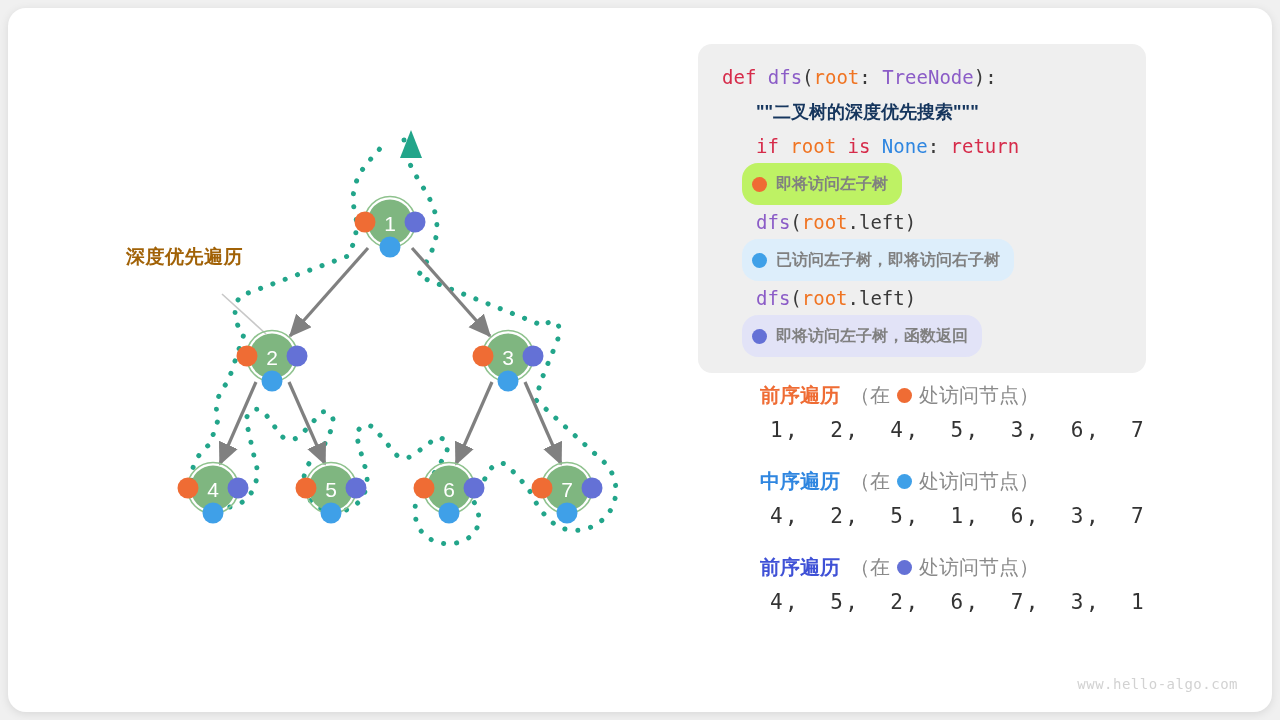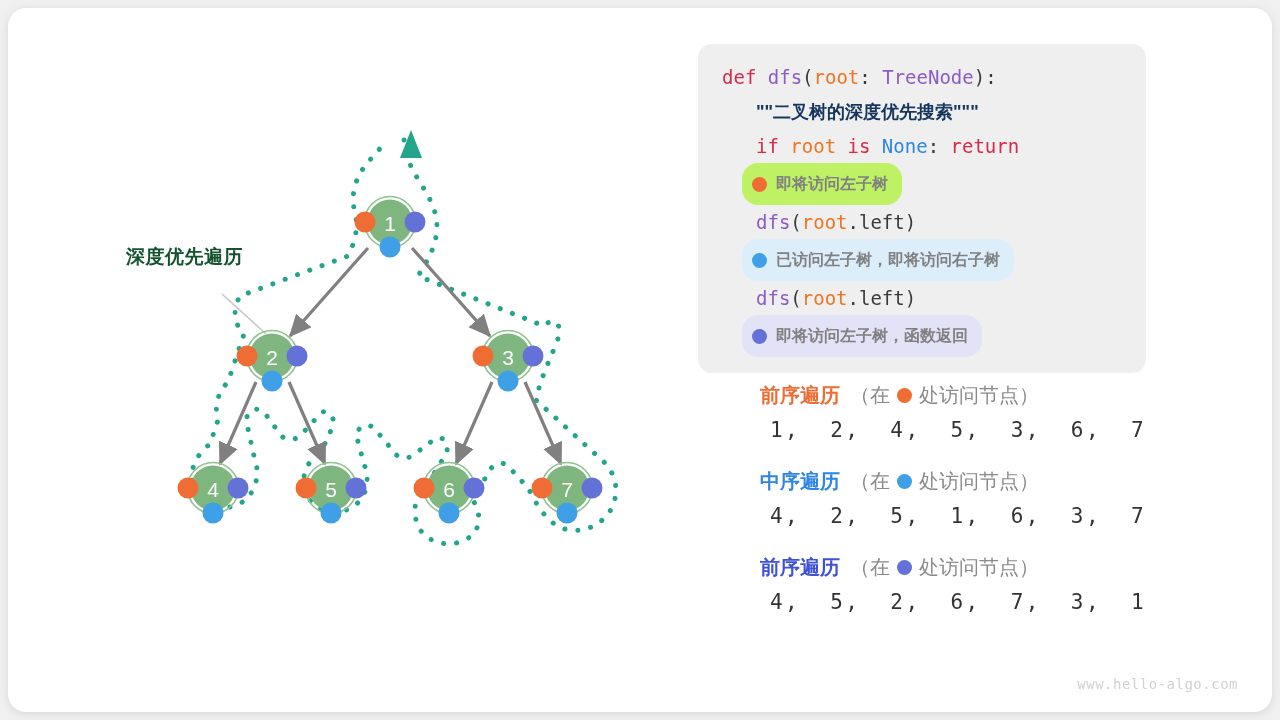--- a/index.html
+++ b/index.html
@@ -41,21 +41,21 @@
   .node-num {
     fill: #ffffff;
     font-family: "Liberation Sans", "DejaVu Sans", sans-serif;
     font-size: 21px;
     text-anchor: middle;
     dominant-baseline: central;
   }
 
   .dfs-label {
     position: absolute;
-    color: #14532d;
+    color: #a16207;
     font-weight: bold;
     font-size: 19px;
     letter-spacing: 0.5px;
     white-space: nowrap;
     font-family: "Liberation Sans", "DejaVu Sans", sans-serif;
   }
 
   
   .code-panel {
     position: absolute;

